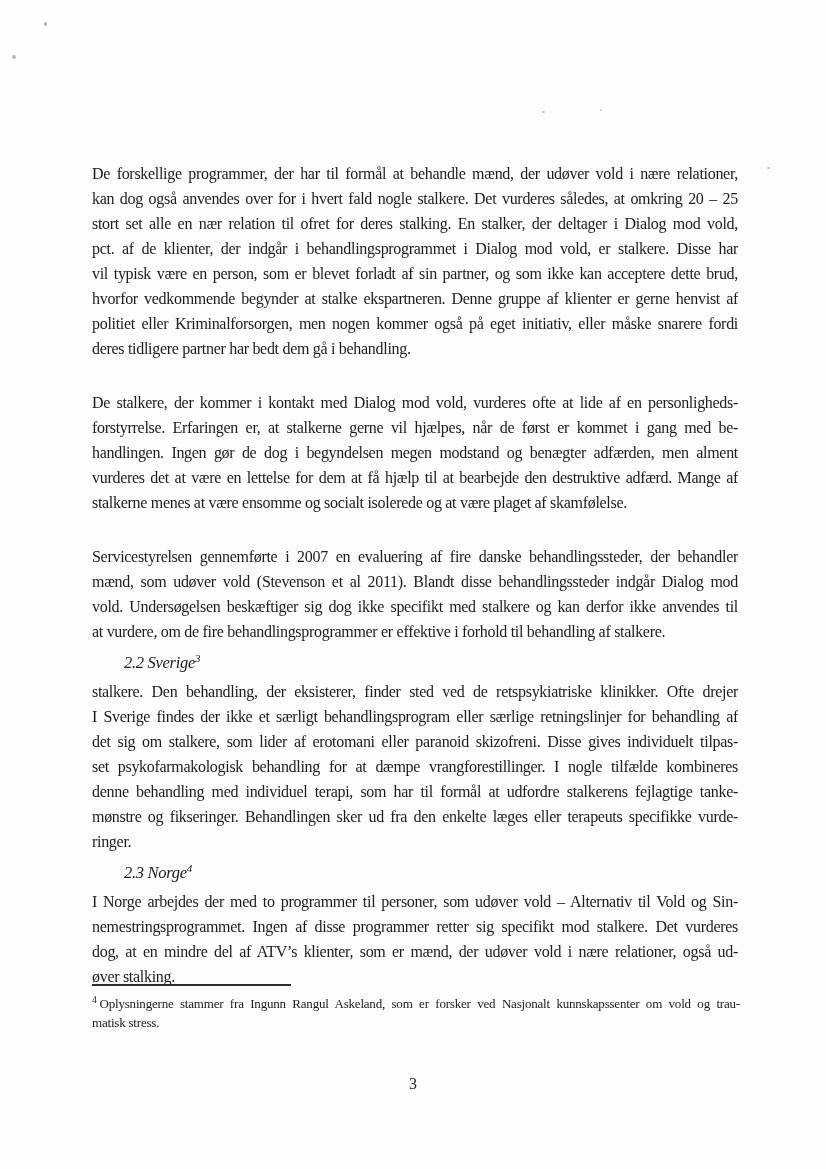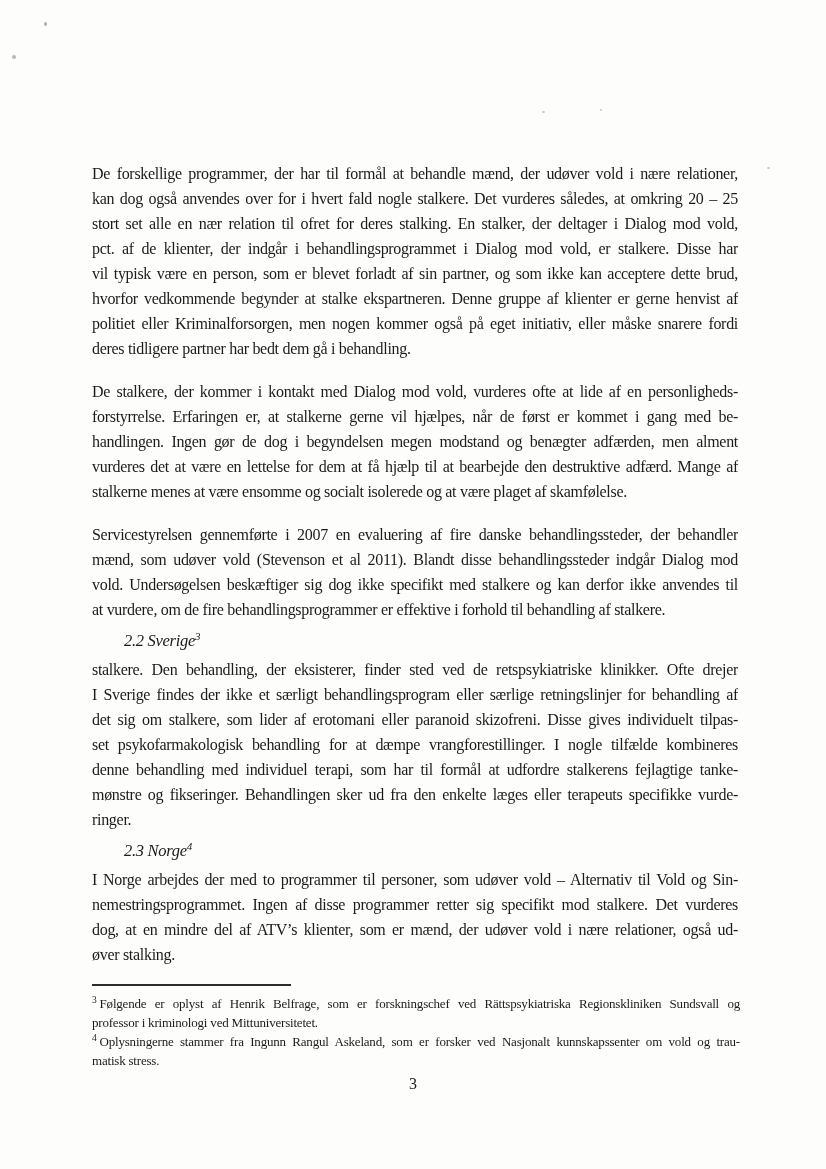--- a/index.html
+++ b/index.html
@@ -14,21 +14,21 @@
   }
   .content {
     position: absolute;
     left: 92px;
     top: 161px;
     width: 646px;
     font-size: 16px;
     letter-spacing: -0.3px;
   }
   .para { margin: 0; }
-  .para + .para { margin-top: 18px; }
+  .para + .para { margin-top: 29px; }
   .line {
     line-height: 25px;
     height: 25px;
     text-align: justify;
     text-align-last: justify;
     white-space: normal;
     overflow: hidden;
   }
   .line.last { text-align-last: left; }
   .heading {
@@ -136,24 +136,20 @@
         <div class="line">nemestringsprogrammet. Ingen af disse programmer retter sig specifikt mod stalkere. Det vurderes</div>
         <div class="line">dog, at en mindre del af ATV’s klienter, som er mænd, der udøver vold i nære relationer, også ud-</div>
         <div class="line last">øver stalking.</div>
       </div>
     </div>
 
   <div class="footnotes">
     <div class="fn-rule"></div>
     <div>
         <div>
-          <div class="fn-line"><sup>3</sup>Følgende er oplyst af Henrik Belfrage, som er forskningschef ved Rättspsykiatriska Regionskliniken Sundsvall og</div>
-          <div class="fn-line last">professor i kriminologi ved Mittuniversitetet.</div>
-        </div>
-        <div>
           <div class="fn-line"><sup>4</sup>Oplysningerne stammer fra Ingunn Rangul Askeland, som er forsker ved Nasjonalt kunnskapssenter om vold og trau-</div>
           <div class="fn-line last">matisk stress.</div>
         </div>
       </div>
   </div>
 
   <div class="page-number">3</div>
 </div>
 
 </body></html>

